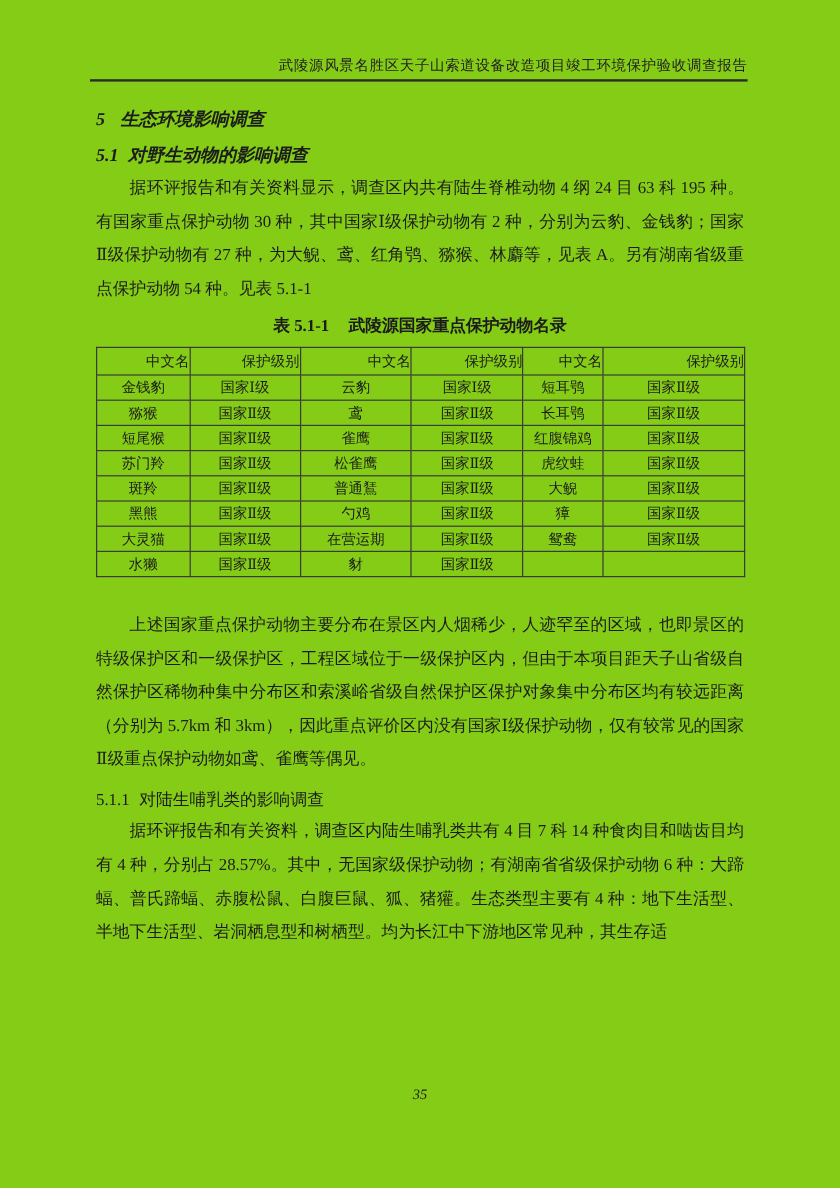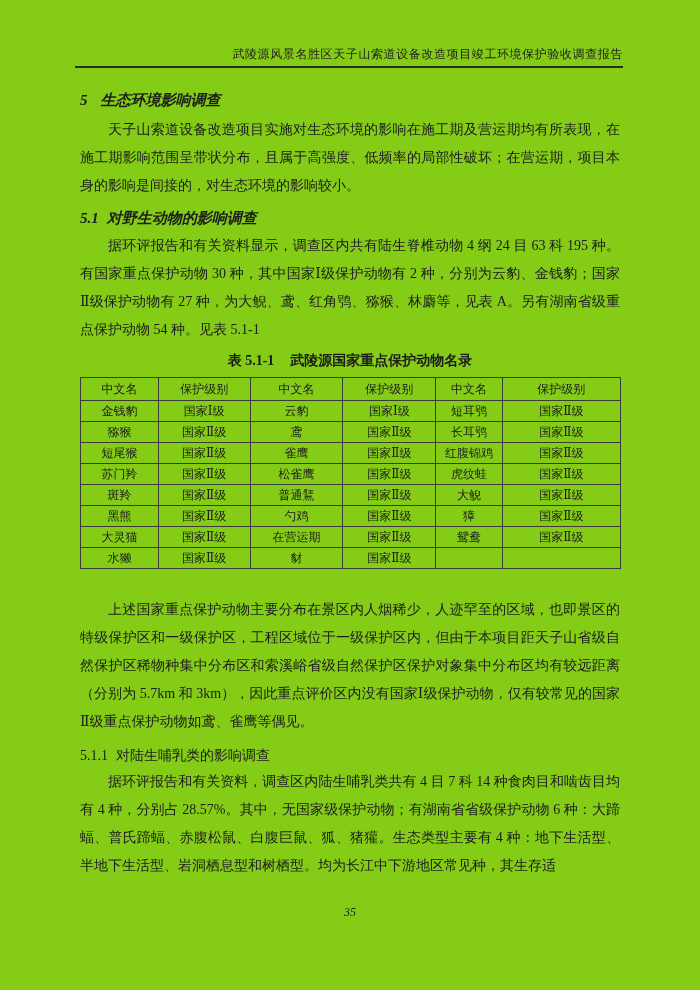--- a/index.html
+++ b/index.html
@@ -57,41 +57,40 @@
     table-layout:fixed;
   }
   table.animals th,table.animals td{
     border:1px solid #3a3a3a;
     font-size:12px;line-height:14px;
     text-align:center;vertical-align:middle;
     padding:0;height:20px;
     font-weight:normal;
     overflow:hidden;white-space:nowrap;
   }
-  table.animals th{height:22px;}
+  table.animals th{height:22px;text-align:right;}
   .page-num{
     position:absolute;left:0;width:700px;top:905px;
     text-align:center;font-size:12px;color:#222;font-style:italic;
   }
 </style>
 </head>
 <body>
 
 <div class="sheet">
 
   <div class="running-head">武陵源风景名胜区天子山索道设备改造项目竣工环境保护验收调查报告</div>
   <div class="head-rule"></div>
 
   <div class="content">
 
     <h1 class="sec">
       <span class="num">5</span><span>生态环境影响调查</span>
     </h1>
 
-    <p class="body-para after-h1">天子山索道设备改造项目实施对生态环境的影响在施工期及营运期均有所表现，在施工期影响范围呈带状分布，且属于高强度、低频率的局部性破坏；在营运期，项目本身的影响是间接的，对生态环境的影响较小。</p>
 
     <h2 class="sec">
       <span class="num">5.1</span><span>对野生动物的影响调查</span>
     </h2>
 
     <p class="body-para pre-table">据环评报告和有关资料显示，调查区内共有陆生脊椎动物 4 纲 24 目 63 科 195 种。有国家重点保护动物 30 种，其中国家Ⅰ级保护动物有 2 种，分别为云豹、金钱豹；国家Ⅱ级保护动物有 27 种，为大鲵、鸢、红角鸮、猕猴、林麝等，见表 A。另有湖南省级重点保护动物 54 种。见表 5.1-1</p>
 
     <div class="tbl-caption">
       <span class="cap-label">表 5.1-1</span><span>武陵源国家重点保护动物名录</span>
     </div>

